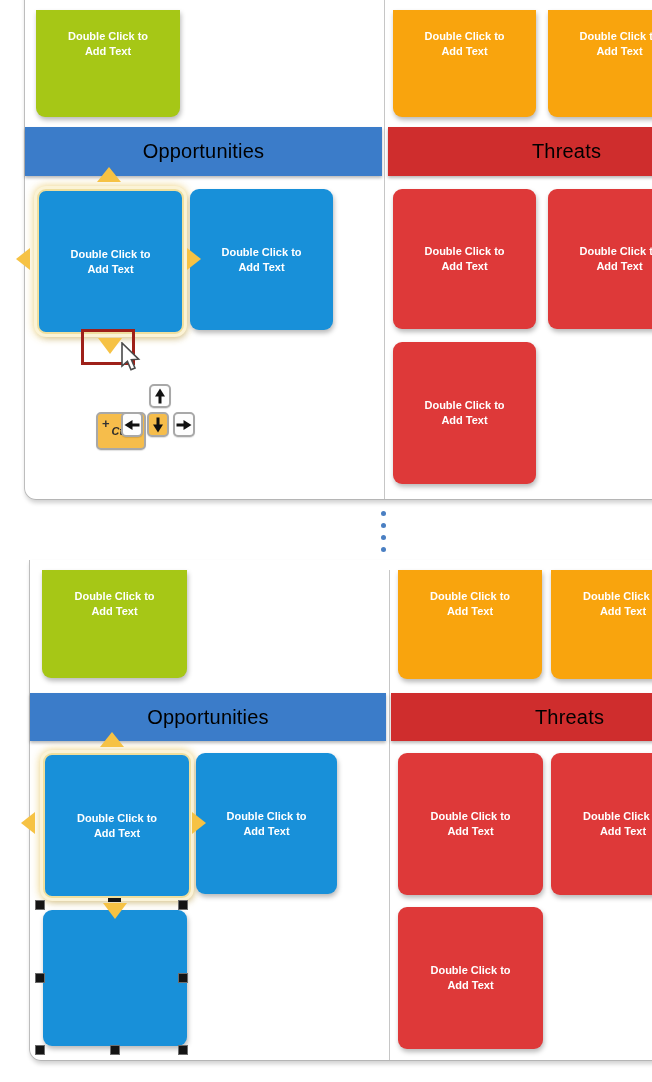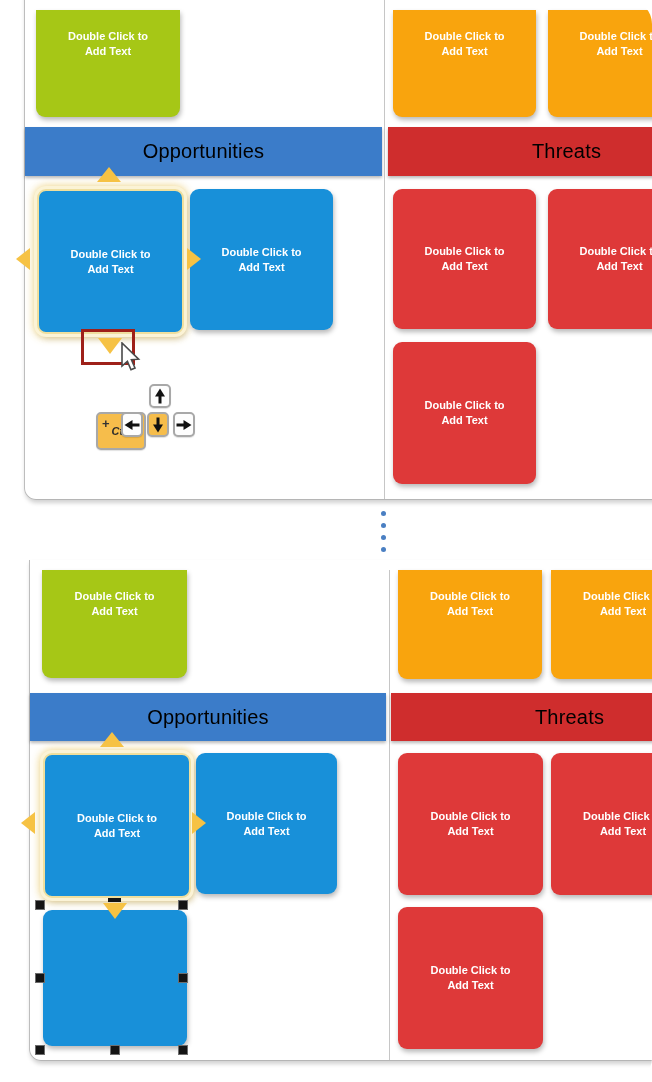--- a/index.html
+++ b/index.html
@@ -1,17 +1,17 @@
 <!DOCTYPE html>
 <html><head>
 <meta charset="utf-8">
 <style>
   html,body{margin:0;padding:0;background:#fff;}
   #canvas{position:relative;width:652px;height:1082px;background:#fff;overflow:hidden;
-          font-family:"Liberation Sans",sans-serif;border-radius:24px;}
+          font-family:"Liberation Sans",sans-serif;}
 
   
   .panel-frame{position:absolute;border-left:1px solid #bdbdbd;border-bottom:1px solid #b5b5b5;
                border-bottom-left-radius:12px;box-shadow:1px 3px 4px rgba(0,0,0,.18);}
   .vline{position:absolute;width:1px;background:#c6c6c6;}
 
   
   .note{position:absolute;border-radius:9px;display:flex;align-items:center;justify-content:center;
         text-align:center;color:#fff;font-weight:bold;font-size:11px;line-height:15px;
         box-shadow:1px 3px 5px rgba(0,0,0,.28);}

